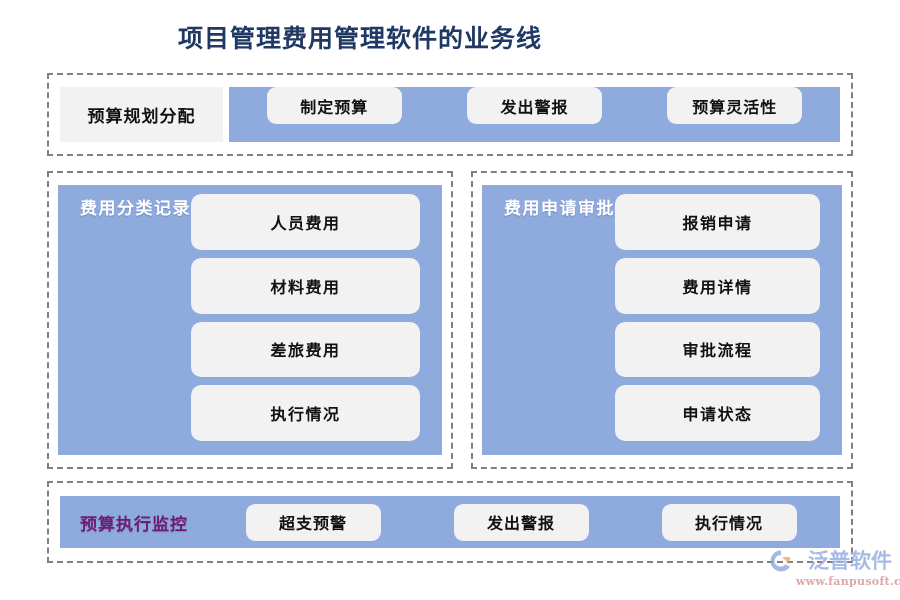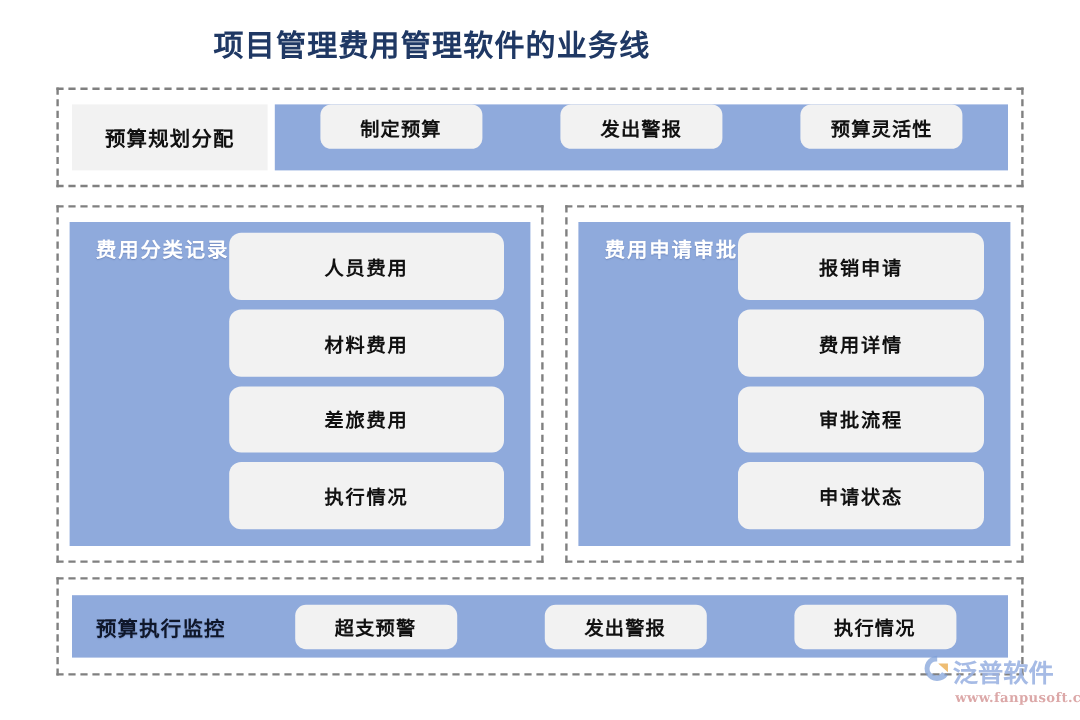--- a/index.html
+++ b/index.html
@@ -159,21 +159,21 @@
     top: 13px;
     right: 11px;
     bottom: 13px;
     background: #8faadc;
     display: flex;
     align-items: center;
     padding: 0 14px 0 20px;
   }
 
   .bottom-label {
-    color: #0f172a;
+    color: #701a75;
     font-size: 17px;
     font-weight: 700;
     letter-spacing: 1px;
     white-space: nowrap;
     flex: 0 0 auto;
     text-shadow: 0 1px 1px rgba(60,80,140,.30);
   }
 
   .bottom-pills {
     display: flex;
@@ -193,22 +193,22 @@
     height: 52px;
     pointer-events: none;
     display: flex;
     flex-direction: column;
     align-items: flex-start;
     justify-content: center;
   }
 
   .wm-row {
     display: flex;
-    align-items: flex-start;
-    gap: 0;
+    align-items: flex-end;
+    gap: 14px;
   }
 
   .wm-mark {
     width: 26px;
     height: 26px;
     flex: 0 0 auto;
     opacity: .85;
   }
 
   .wm-name {

